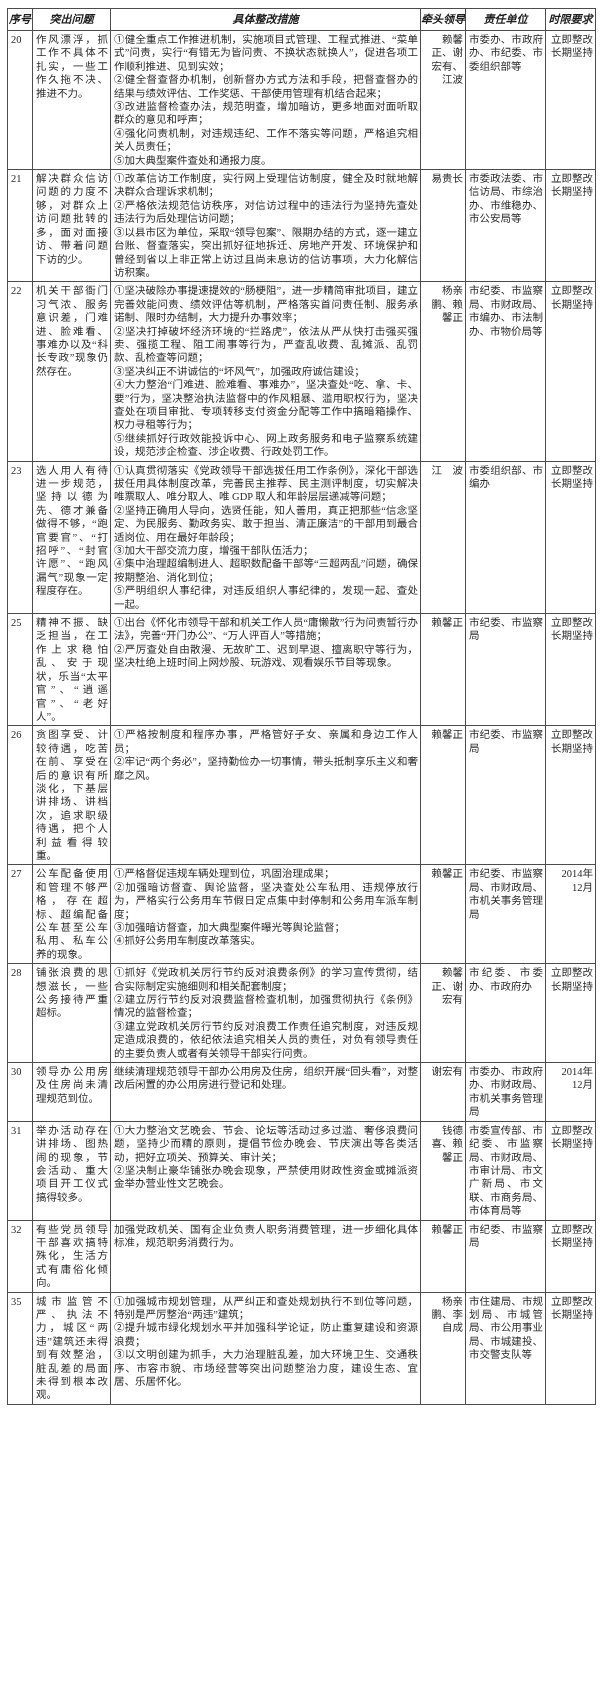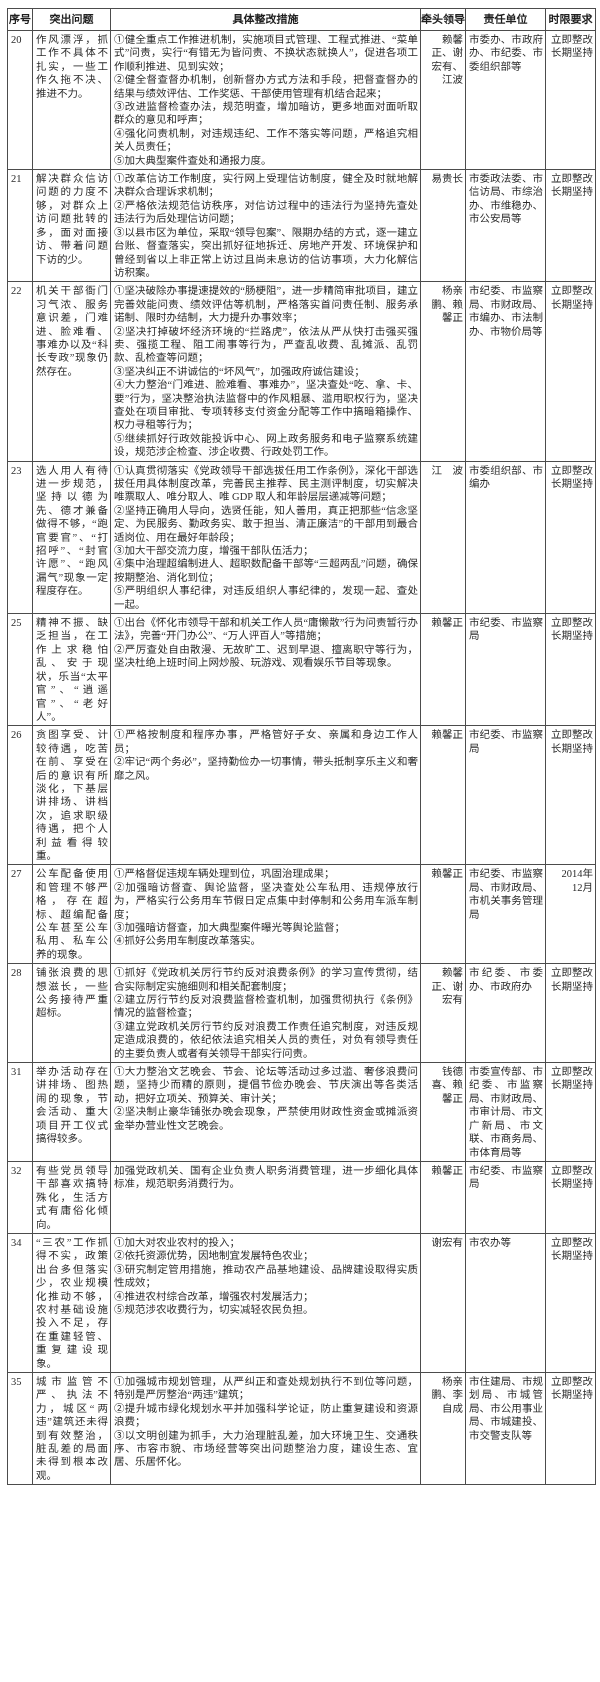--- a/index.html
+++ b/index.html
@@ -41,20 +41,21 @@
     overflow: hidden;
     word-break: break-all;
   }
   table.doc-table th {
     font-size: 11px;
     font-weight: bold;
     text-align: center;
     padding: 4px 0;
     line-height: 13px;
     color: #1e1e1e;
+    font-style: italic;
   }
   td.cell-num {
     text-align: left;
     padding-left: 0;
     padding-right: 0;
   }
   td.cell-problem,
   td.cell-measures,
   td.cell-leader,
   td.cell-unit,
@@ -177,48 +178,44 @@
           <td class="cell-problem">铺张浪费的思想滋长，一些公务接待严重超标。</td>
           <td class="cell-measures">①抓好《党政机关厉行节约反对浪费条例》的学习宣传贯彻，结合实际制定实施细则和相关配套制度；
 ②建立厉行节约反对浪费监督检查机制，加强贯彻执行《条例》情况的监督检查；
 ③建立党政机关厉行节约反对浪费工作责任追究制度，对违反规定造成浪费的，依纪依法追究相关人员的责任，对负有领导责任的主要负责人或者有关领导干部实行问责。</td>
           <td class="cell-leader">赖馨正、谢宏有</td>
           <td class="cell-unit">市纪委、市委办、市政府办</td>
           <td class="cell-deadline">立即整改
 长期坚持</td>
         </tr>
         <tr>
+          <td class="cell-num">30</td>
+          <td class="cell-problem">领导办公用房及住房尚未清理规范到位。</td>
+          <td class="cell-measures">继续清理规范领导干部办公用房及住房，组织开展“回头看”，对整改后闲置的办公用房进行登记和处理。</td>
+          <td class="cell-leader">谢宏有</td>
+          <td class="cell-unit">市委办、市政府办、市财政局、市机关事务管理局</td>
+          <td class="cell-deadline">2014年
+12月</td>
+        </tr>
+        <tr>
           <td class="cell-num">31</td>
           <td class="cell-problem">举办活动存在讲排场、图热闹的现象，节会活动、重大项目开工仪式搞得较多。</td>
           <td class="cell-measures">①大力整治文艺晚会、节会、论坛等活动过多过滥、奢侈浪费问题，坚持少而精的原则，提倡节俭办晚会、节庆演出等各类活动，把好立项关、预算关、审计关；
 ②坚决制止豪华铺张办晚会现象，严禁使用财政性资金或摊派资金举办营业性文艺晚会。</td>
           <td class="cell-leader">钱德喜、赖馨正</td>
           <td class="cell-unit">市委宣传部、市纪委、市监察局、市财政局、市审计局、市文广新局、市文联、市商务局、市体育局等</td>
           <td class="cell-deadline">立即整改
 长期坚持</td>
         </tr>
         <tr>
           <td class="cell-num">32</td>
           <td class="cell-problem">有些党员领导干部喜欢搞特殊化，生活方式有庸俗化倾向。</td>
           <td class="cell-measures">加强党政机关、国有企业负责人职务消费管理，进一步细化具体标准，规范职务消费行为。</td>
           <td class="cell-leader">赖馨正</td>
           <td class="cell-unit">市纪委、市监察局</td>
-          <td class="cell-deadline">立即整改
-长期坚持</td>
-        </tr>
-        <tr>
-          <td class="cell-num">34</td>
-          <td class="cell-problem">“三农”工作抓得不实，政策出台多但落实少，农业规模化推动不够，农村基础设施投入不足，存在重建轻管、重复建设现象。</td>
-          <td class="cell-measures">①加大对农业农村的投入；
-②依托资源优势，因地制宜发展特色农业；
-③研究制定管用措施，推动农产品基地建设、品牌建设取得实质性成效；
-④推进农村综合改革，增强农村发展活力；
-⑤规范涉农收费行为，切实减轻农民负担。</td>
-          <td class="cell-leader">谢宏有</td>
-          <td class="cell-unit">市农办等</td>
           <td class="cell-deadline">立即整改
 长期坚持</td>
         </tr>
         <tr>
           <td class="cell-num">35</td>
           <td class="cell-problem">城市监管不严、执法不力，城区“两违”建筑还未得到有效整治，脏乱差的局面未得到根本改观。</td>
           <td class="cell-measures">①加强城市规划管理，从严纠正和查处规划执行不到位等问题，特别是严厉整治“两违”建筑；
 ②提升城市绿化规划水平并加强科学论证，防止重复建设和资源浪费；
 ③以文明创建为抓手，大力治理脏乱差，加大环境卫生、交通秩序、市容市貌、市场经营等突出问题整治力度，建设生态、宜居、乐居怀化。</td>
           <td class="cell-leader">杨亲鹏、李自成</td>

